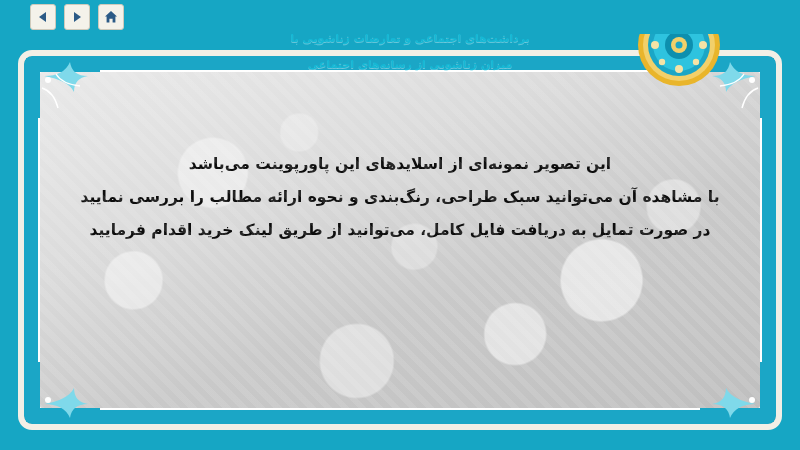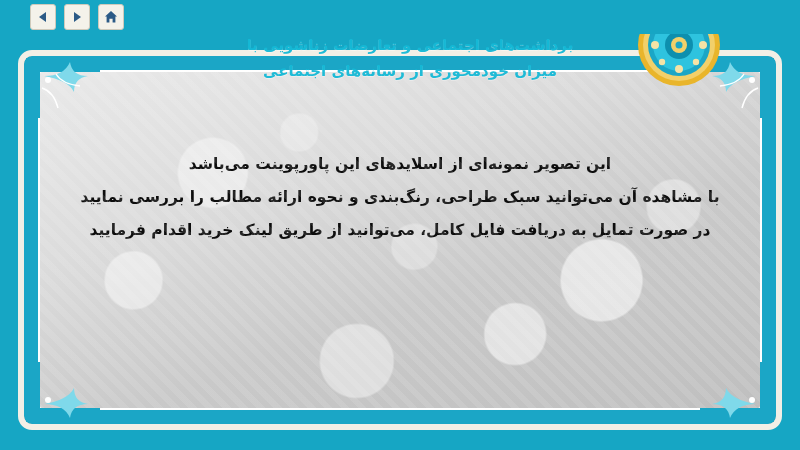--- a/index.html
+++ b/index.html
@@ -35,27 +35,27 @@
     cursor: pointer;
   }
   .navbtn svg { display: block; }
   #btn-prev { left: 30px; }
   #btn-next { left: 64px; }
   #btn-home { left: 98px; }
 
   
   #header-title {
     position: absolute;
-    top: 6px;
+    top: 0;
     left: 150px;
     width: 520px;
     text-align: center;
     direction: rtl;
     color: #15b9d6;
-    font-size: 15px;
+    font-size: 11px;
     line-height: 26px;
     font-weight: bold;
     text-shadow: 0 1px 0 rgba(255,255,255,0.35);
     z-index: 30;
     opacity: 0.95;
   }
   #header-title div { white-space: nowrap; }
 
   
   #medallion {
@@ -175,21 +175,21 @@
         <svg width="14" height="14" viewBox="0 0 14 14" aria-hidden="true">
           <path d="M7 1 L1 6.4 H2.6 V12.6 H5.4 V8.8 H8.6 V12.6 H11.4 V6.4 H13 Z" fill="#2b5a86"></path>
         </svg>
       </span>
     </div>
   </div>
 
   <div id="header-title">
     <div>کامل تحلیل رابطه میان خودمحوری،</div>
     <div>برداشت‌های اجتماعی و تعارضات زناشویی با</div>
-    <div>میزان خودمحوری از رسانه‌های اجتماعی</div>
+    <div>میزان زناشویی از رسانه‌های اجتماعی</div>
   </div>
 
   <div id="medallion">
     <svg width="86" height="86" viewBox="0 0 86 86" aria-hidden="true">
       <circle cx="43" cy="43" r="41" fill="#e9b52b"></circle>
       <circle cx="43" cy="43" r="36" fill="#f2d06a"></circle>
       <circle cx="43" cy="43" r="31" fill="#1ba6c6"></circle>
       <circle cx="43" cy="43" r="26" fill="#2ec3df"></circle>
       <g fill="#f5e3a6">
         <circle cx="43" cy="19" r="4"></circle>

